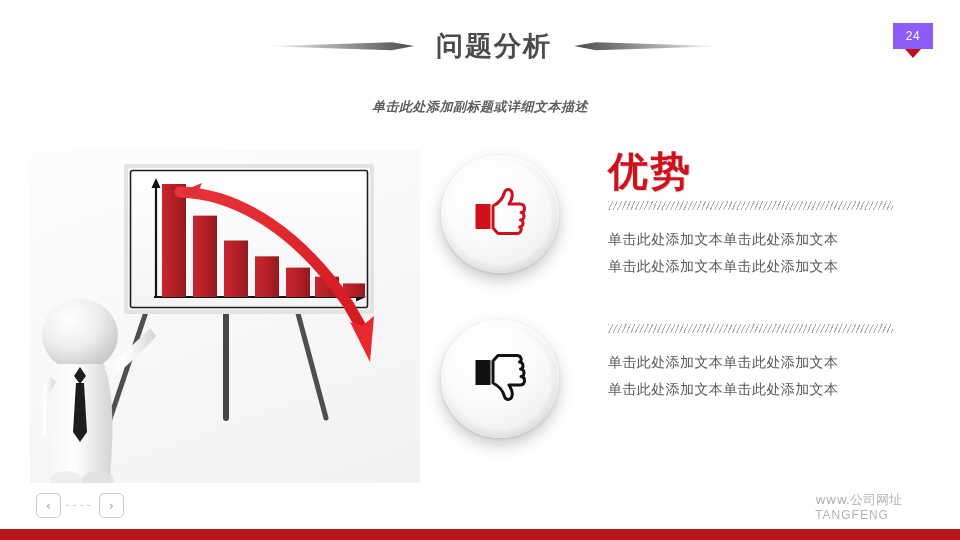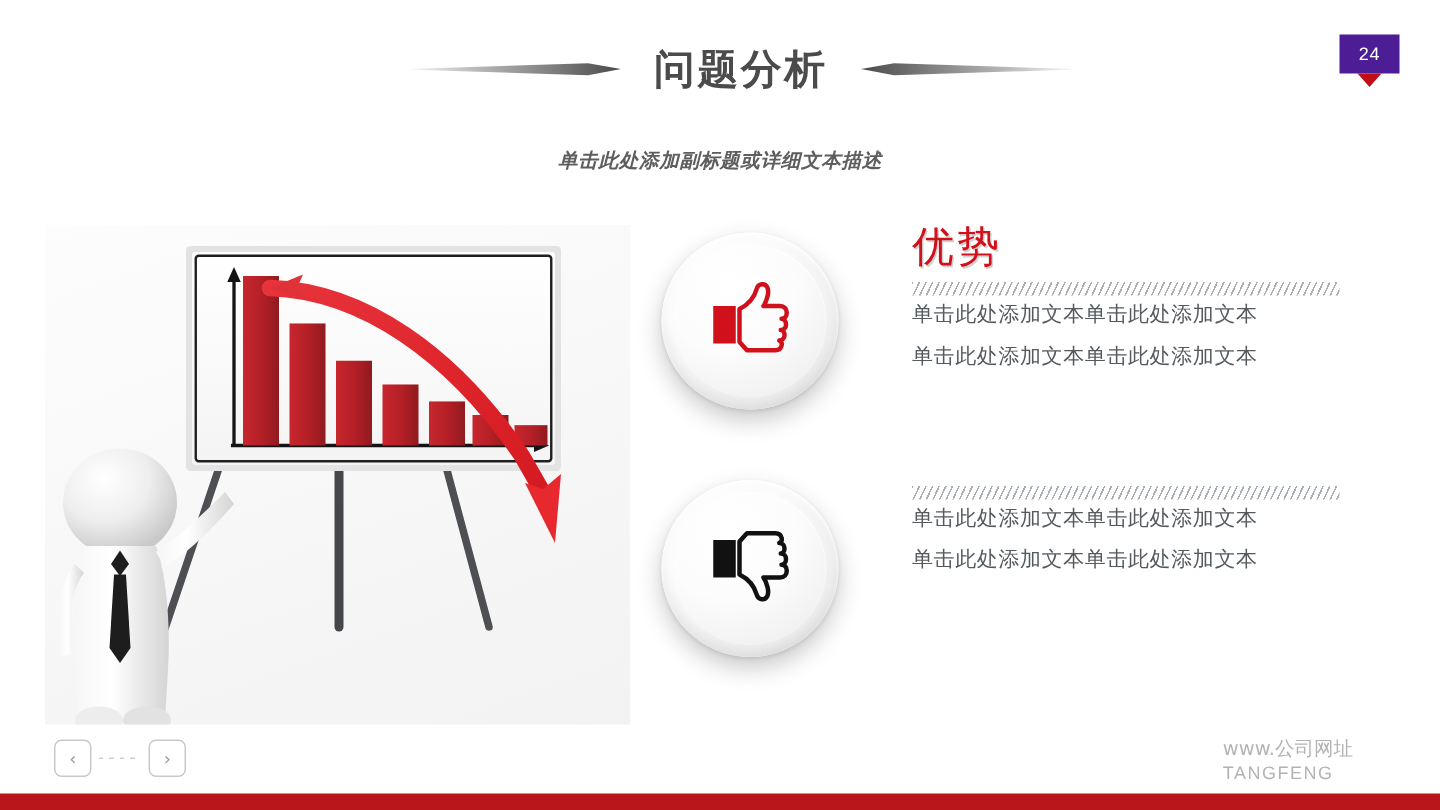--- a/index.html
+++ b/index.html
@@ -10,21 +10,21 @@
     overflow:hidden;
     position:relative;
   }
 
   .slide { position:absolute; inset:0; background:#fff; }
 
   
   .page-badge {
     position:absolute; top:23px; right:27px;
     width:40px; height:26px;
-    background:#4c1d95;
+    background:#8b5cf6;
     color:#fff;
     font-size:12px;
     display:flex; align-items:center; justify-content:center;
     letter-spacing:.5px;
   }
   .page-badge::after{
     content:""; position:absolute; top:26px; left:50%;
     transform:translateX(-50%);
     border-left:8px solid transparent;
     border-right:8px solid transparent;
@@ -80,38 +80,38 @@
   #circle-up{ left:441px; top:155px; }
   #circle-down{ left:441px; top:320px; }
   .icon-glyph{ position:relative; z-index:2; }
 
   
   .block{ position:absolute; left:608px; width:285px; }
   #block-advantage{ top:150px; }
   #block-disadvantage{ top:315px; }
 
   .block-head{
-    font-size:28px; font-weight:normal; line-height:1.05;
+    font-size:40px; font-weight:bold; line-height:1.05;
     letter-spacing:2px;
     font-family:"DejaVu Sans","Liberation Sans",sans-serif;
     text-shadow:1px 1px 0 rgba(0,0,0,.18);
   }
   .head-red{ color:#d0111b; }
   .head-black{ color:#1a1a1a; }
 
   .hatch{
     margin-top:9px; height:9px; width:285px;
     background-image:repeating-linear-gradient(
       115deg,
       #9aa0a6 0px, #9aa0a6 1px,
       rgba(255,255,255,0) 1px, rgba(255,255,255,0) 4px);
     opacity:.85;
   }
 
-  .block-lines{ }
+  .block-lines{ margin-top:16px; }
   .block-line{
     font-size:14px; color:#555a5e; line-height:1.95;
     letter-spacing:.4px;
     font-family:"DejaVu Sans","Liberation Sans",sans-serif;
     white-space:nowrap;
   }
 
   
   .nav{ position:absolute; left:36px; bottom:22px; display:flex; align-items:center; }
   .nav-btn{

